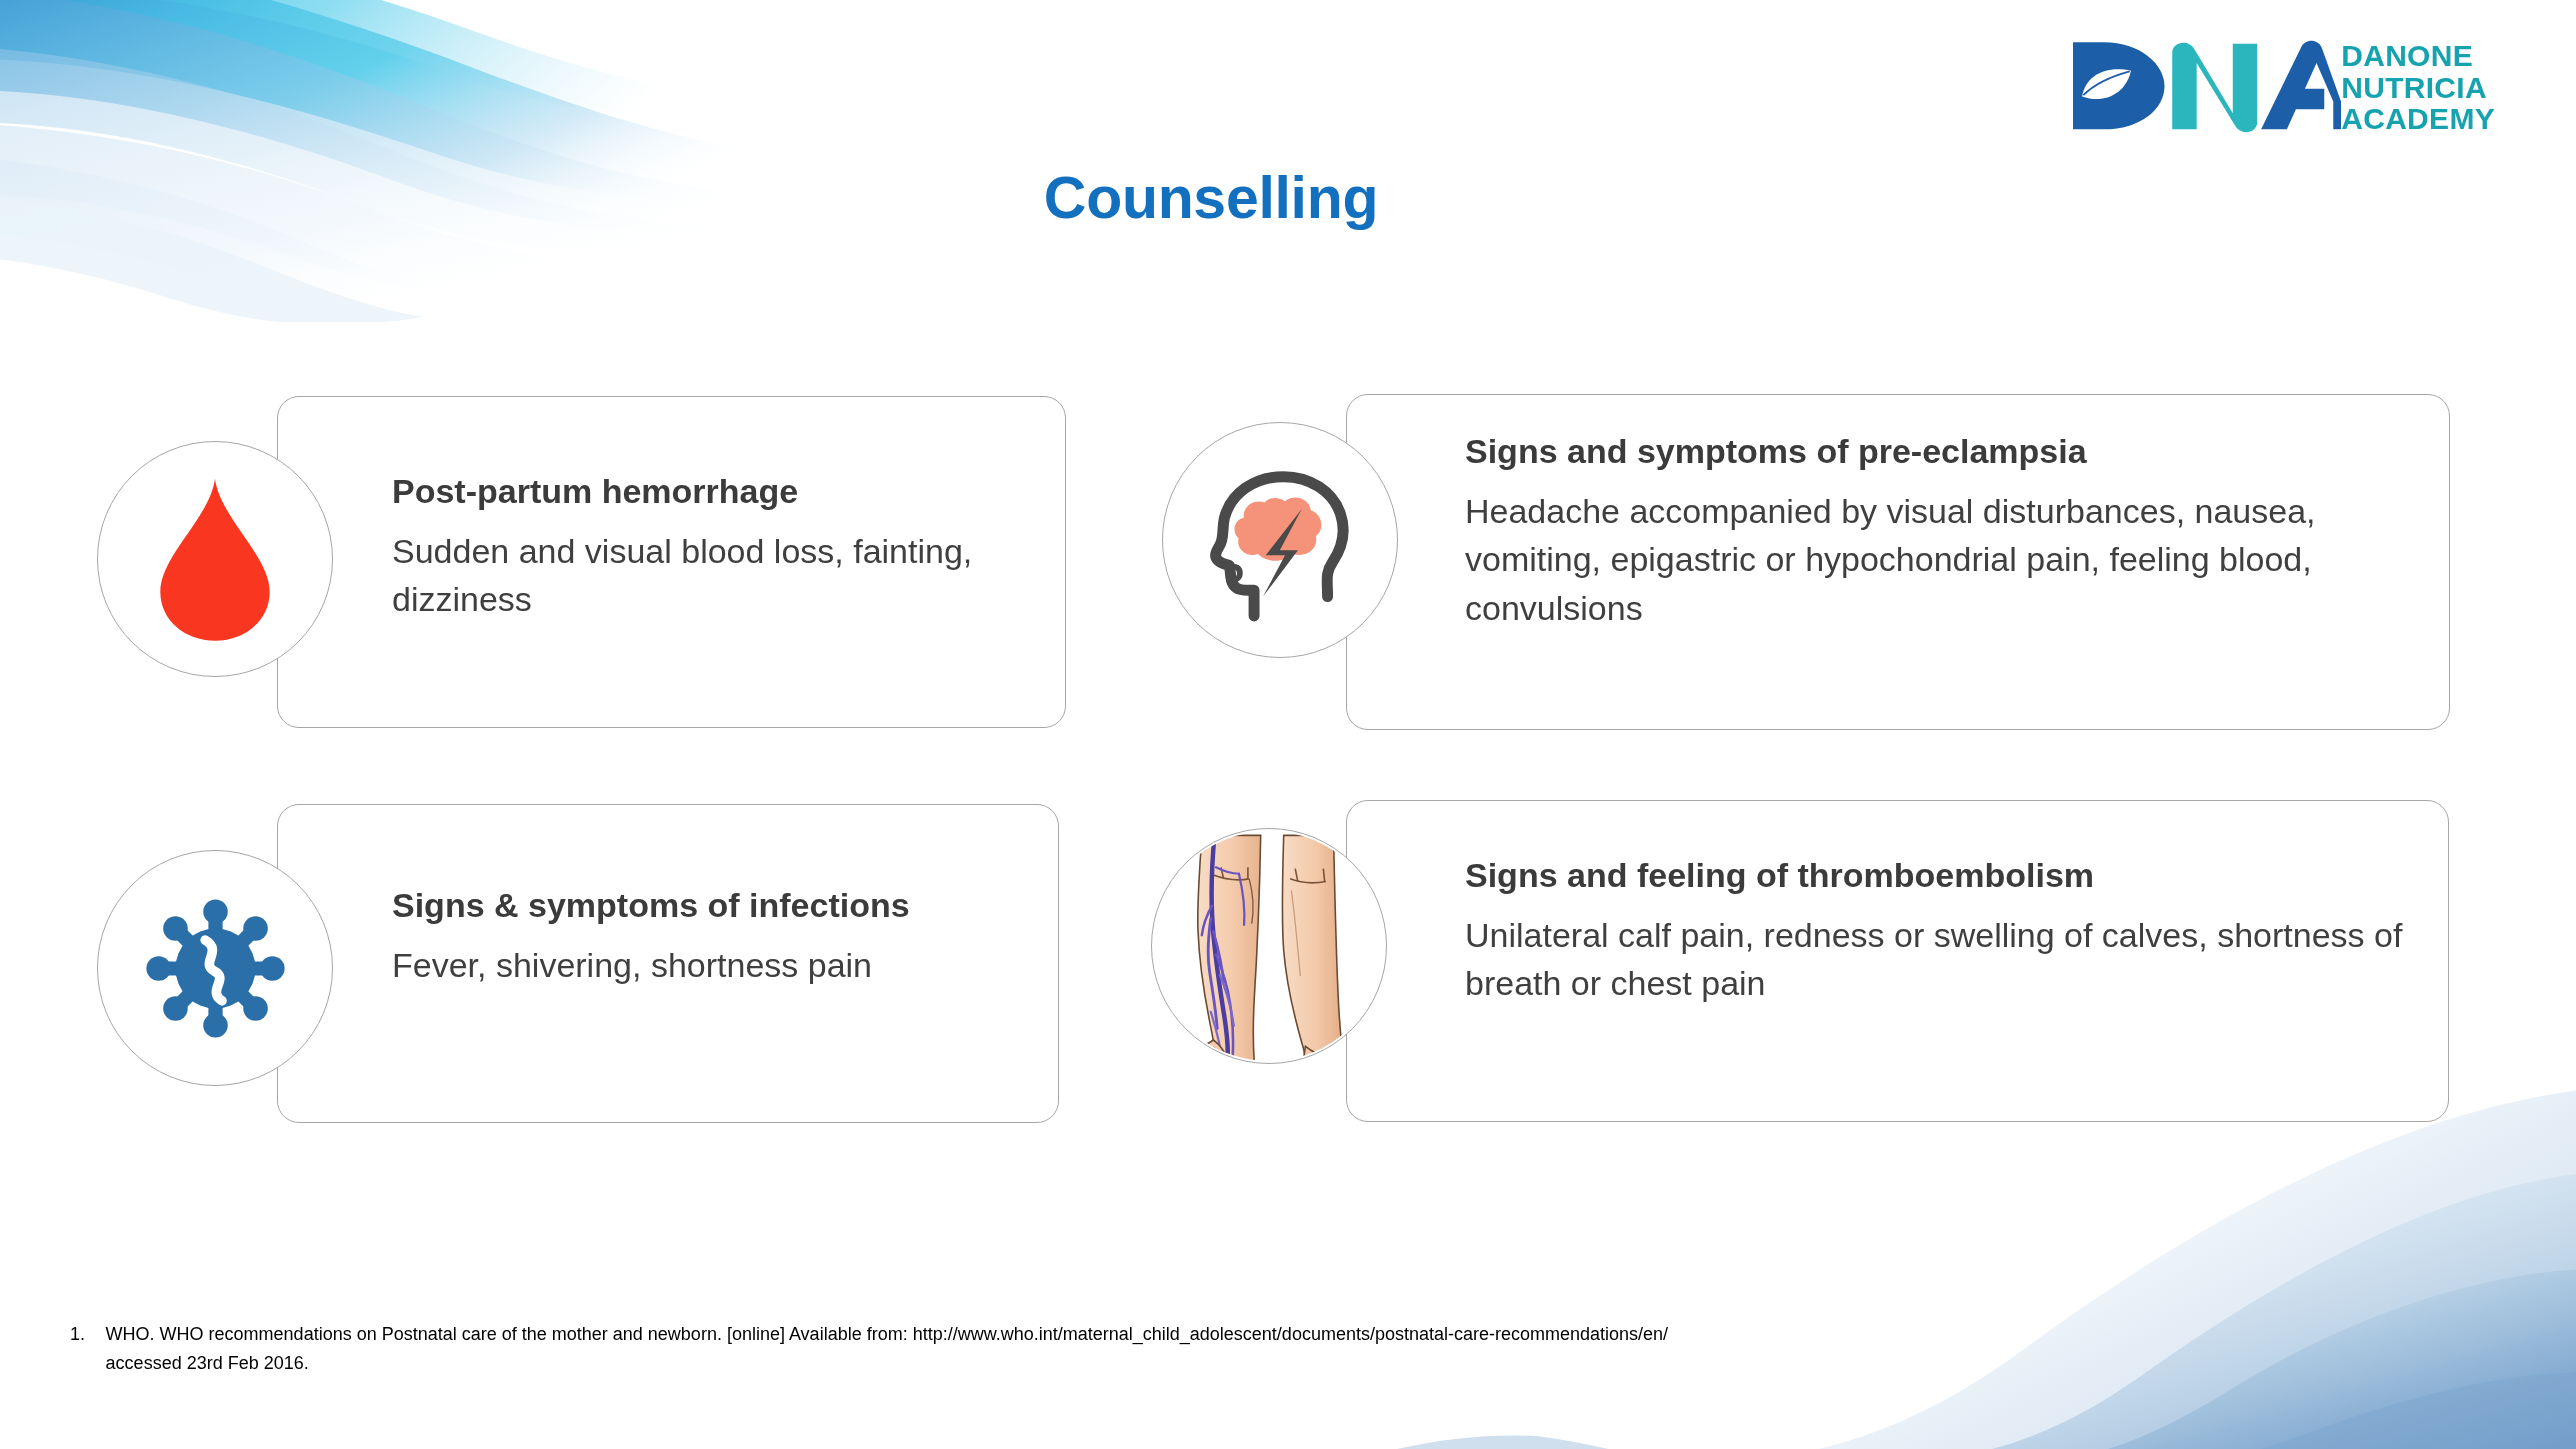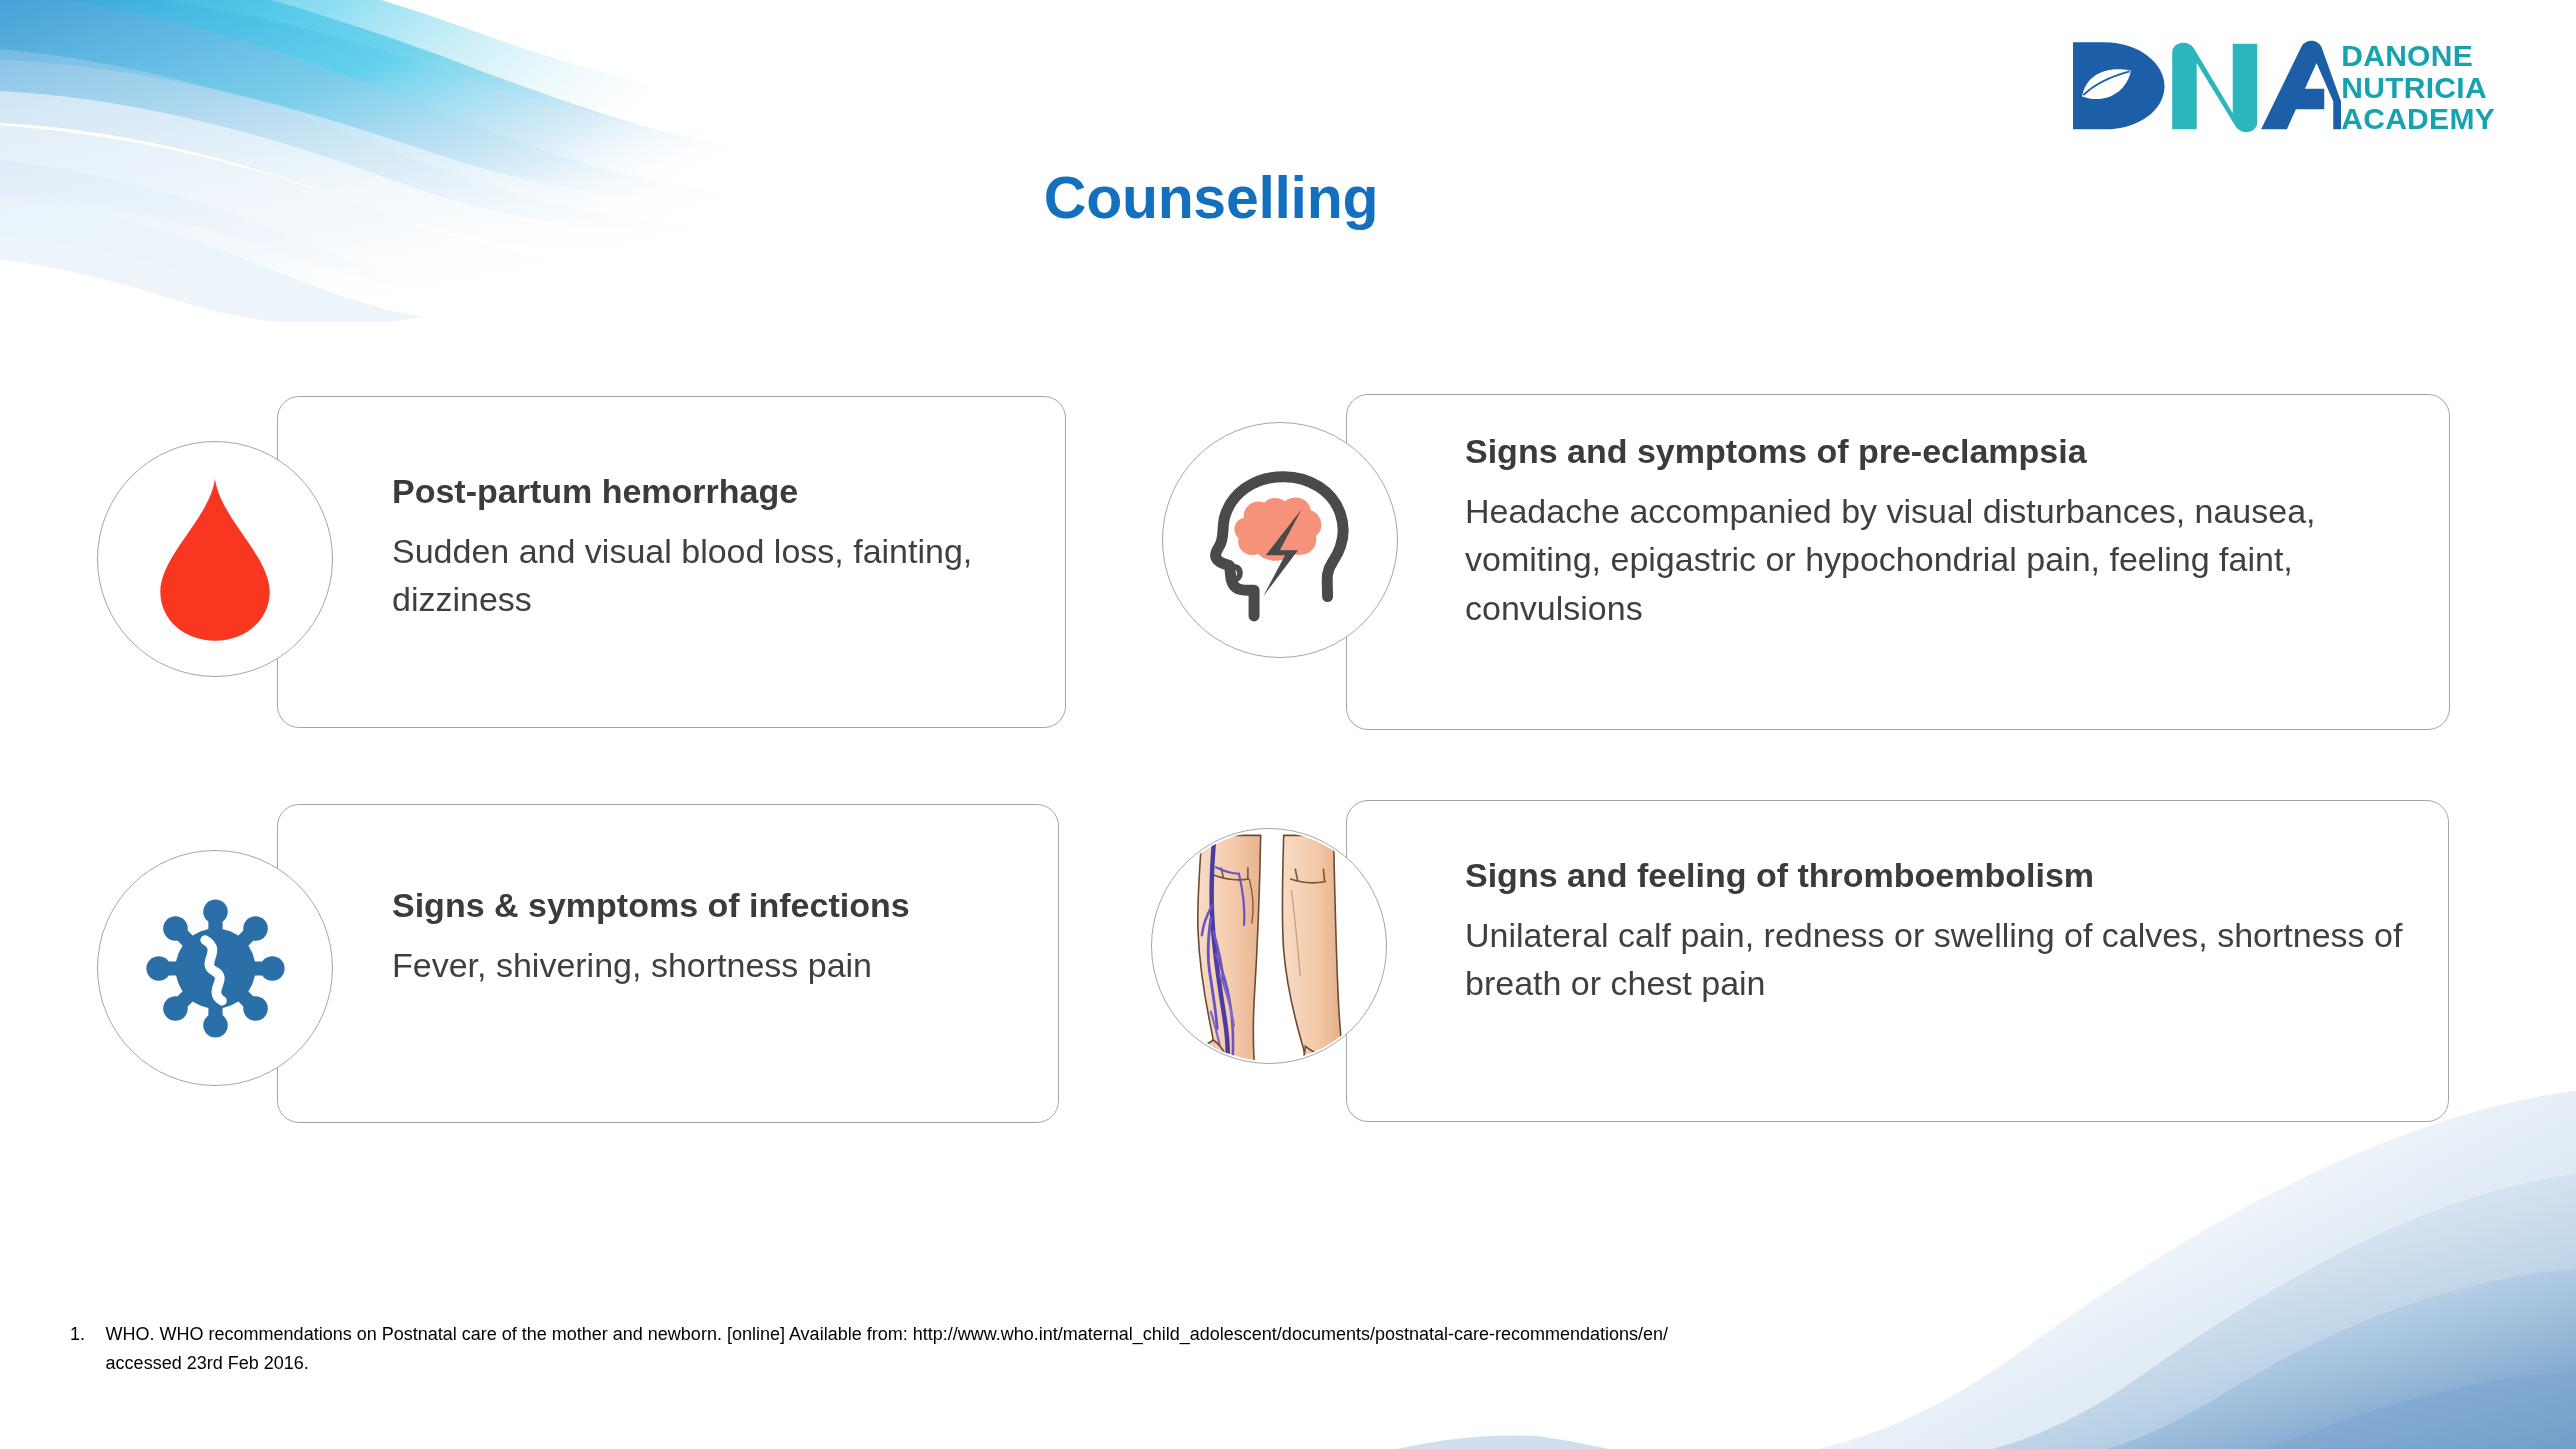--- a/index.html
+++ b/index.html
@@ -276,21 +276,21 @@
                    C 54 128 58 142 50 154 C 44 164 42 170 48 176 C 54 182 62 182 66 184
                    C 68 196 66 210 76 218 C 84 224 96 222 104 222 L 104 262" fill="none" stroke="#4A4A4A" stroke-width="17" stroke-linecap="round" stroke-linejoin="round"></path>
 
           <path d="M 68 186 C 76 184 82 188 82 196 C 82 202 78 206 72 206" fill="none" stroke="#4A4A4A" stroke-width="9" stroke-linecap="round"></path>
 
           <path d="M 178 96 L 122 168 L 152 168 L 118 232 L 172 160 L 144 160 Z" fill="#4A4A4A"></path>
         </svg>
       </div>
       <div class="card-text">
         <p class="card-title">Signs and symptoms of pre-eclampsia</p>
-        <p class="card-body">Headache accompanied by visual disturbances, nausea, vomiting, epigastric or hypochondrial pain, feeling faint, convulsions</p>
+        <p class="card-body">Headache accompanied by visual disturbances, nausea, vomiting, epigastric or hypochondrial pain, feeling blood, convulsions</p>
       </div>
     </div>
 
     <div class="card-unit" id="unit3">
       <div class="card-box"></div>
       <div class="card-icon-circle">
         <svg width="155" height="155" viewBox="0 0 240 240">
           <g stroke="#2A6FA8" stroke-width="22" stroke-linecap="round">
             <line x1="120" y1="120" x2="120" y2="36"></line>
             <line x1="120" y1="120" x2="120" y2="204"></line>

